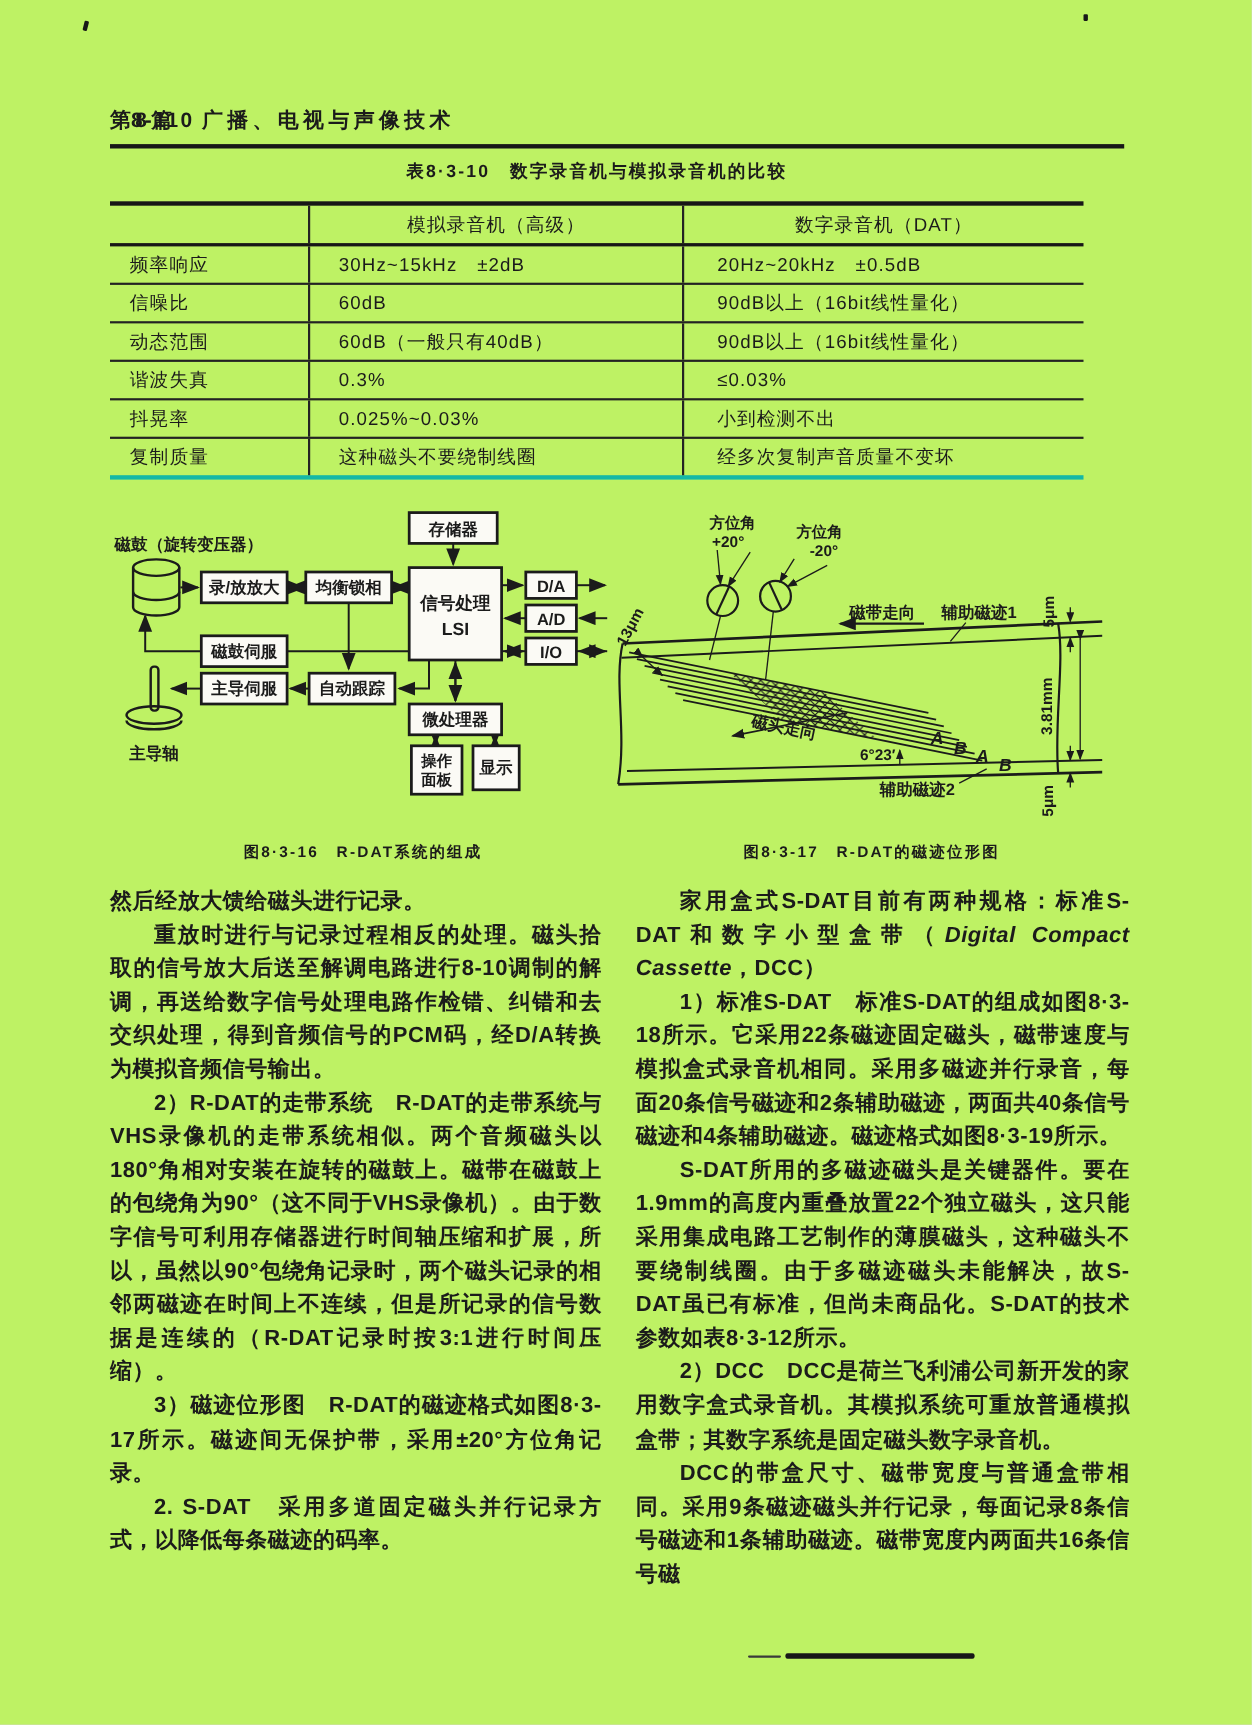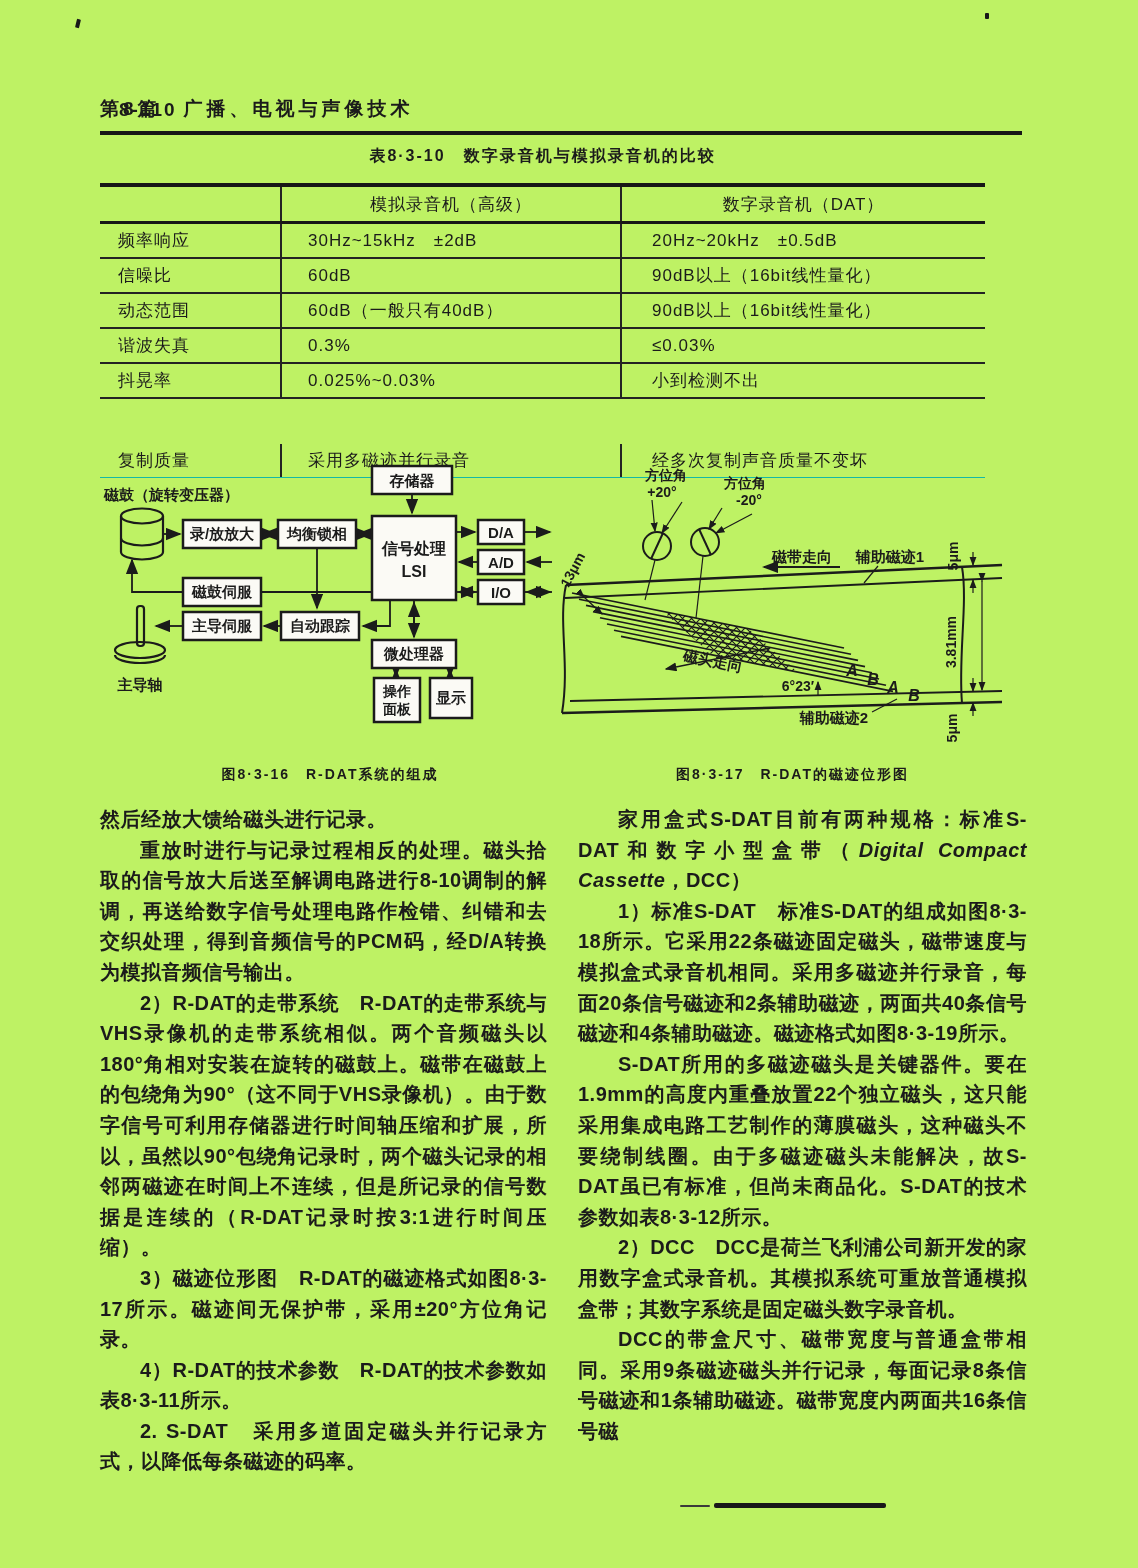--- a/index.html
+++ b/index.html
@@ -11,21 +11,21 @@
   
   .pagenum{position:absolute;top:99px;left:119px;font-size:19px;font-weight:700;letter-spacing:2px;}
   .chapter{position:absolute;top:96px;left:100px;width:925px;text-align:left;font-size:19px;font-weight:700;letter-spacing:4px;}
   .rule{position:absolute;top:131px;left:100px;width:922px;height:4px;background:#171717;}
   
   .tbl-title{position:absolute;top:146px;left:100px;width:885px;text-align:center;font-size:16px;font-weight:700;letter-spacing:2px;}
   .cmp-table{position:absolute;top:183px;left:100px;width:885px;border-top:4px solid #171717;}
   .t-row{display:grid;grid-template-columns:180px 340px 365px;border-bottom:2px solid #232323;}
   .t-row.t-head{height:34px;border-bottom:3px solid #171717;}
   .t-row.t-body{height:33px;}
-  .t-row.t-last{border-bottom:1px solid #14b8a6;margin-top:45px;}
+  .t-row.t-last{border-bottom:4px solid #14b8a6;}
   .t-cell{display:flex;align-items:center;font-size:17px;font-weight:400;letter-spacing:1px;}
   .t-c1{padding-left:18px;}
   .t-c2{border-left:2px solid #232323;padding-left:26px;}
   .t-c3{border-left:2px solid #232323;padding-left:30px;}
   .t-head .t-c2,.t-head .t-c3{justify-content:center;padding-left:0;}
   
   .fig{position:absolute;}
   svg text{fill:#1b1b1b;font-family:"Liberation Sans","DejaVu Sans",sans-serif;}
   .cap{position:absolute;top:766px;font-size:14px;font-weight:700;letter-spacing:2px;text-align:center;}
   .cap-left{left:100px;width:460px;}
@@ -87,21 +87,21 @@
       <div class="t-cell t-c2">0.3%</div>
       <div class="t-cell t-c3">≤0.03%</div>
     </div>
     <div class="t-row t-body">
       <div class="t-cell t-c1">抖晃率</div>
       <div class="t-cell t-c2">0.025%~0.03%</div>
       <div class="t-cell t-c3">小到检测不出</div>
     </div>
     <div class="t-row t-body t-last">
       <div class="t-cell t-c1">复制质量</div>
-      <div class="t-cell t-c2">采用多磁迹并行录音</div>
+      <div class="t-cell t-c2">这种磁头不要绕制线圈</div>
       <div class="t-cell t-c3">经多次复制声音质量不变坏</div>
     </div>
   </div>
 
   <svg class="fig" style="left:100px;top:458px;" width="460" height="300" viewBox="0 0 460 300">
     <defs>
       <marker id="arw1" markerWidth="9" markerHeight="8" refX="8" refY="3.5" orient="auto">
         <path d="M0,0 L9,3.5 L0,7 Z" fill="#1b1b1b"></path>
       </marker>
     </defs>
@@ -268,21 +268,20 @@
   </svg>
 
   <div class="cap cap-left">图8·3-16　R-DAT系统的组成</div>
   <div class="cap cap-right">图8·3-17　R-DAT的磁迹位形图</div>
 
   <div class="col col-left">
     <p>然后经放大馈给磁头进行记录。</p>
     <p class="ind">重放时进行与记录过程相反的处理。磁头拾取的信号放大后送至解调电路进行8-10调制的解调，再送给数字信号处理电路作检错、纠错和去交织处理，得到音频信号的PCM码，经D/A转换为模拟音频信号输出。</p>
     <p class="ind">2）R-DAT的走带系统　R-DAT的走带系统与VHS录像机的走带系统相似。两个音频磁头以180°角相对安装在旋转的磁鼓上。磁带在磁鼓上的包绕角为90°（这不同于VHS录像机）。由于数字信号可利用存储器进行时间轴压缩和扩展，所以，虽然以90°包绕角记录时，两个磁头记录的相邻两磁迹在时间上不连续，但是所记录的信号数据是连续的（R-DAT记录时按3:1进行时间压缩）。</p>
     <p class="ind">3）磁迹位形图　R-DAT的磁迹格式如图8·3-17所示。磁迹间无保护带，采用±20°方位角记录。</p>
-    <p class="ind">4）R-DAT的技术参数　R-DAT的技术参数如表8·3-11所示。</p>
     <p class="ind">2. S-DAT　采用多道固定磁头并行记录方式，以降低每条磁迹的码率。</p>
   </div>
 
   <div class="col col-right">
     <p class="ind"><span>家用盒式S-DAT目前有两种规格：标准S-DAT和数字小型盒带（</span><i>Digital Compact Cassette</i><span>，DCC）</span></p>
     <p class="ind">1）标准S-DAT　标准S-DAT的组成如图8·3-18所示。它采用22条磁迹固定磁头，磁带速度与模拟盒式录音机相同。采用多磁迹并行录音，每面20条信号磁迹和2条辅助磁迹，两面共40条信号磁迹和4条辅助磁迹。磁迹格式如图8·3-19所示。</p>
     <p class="ind">S-DAT所用的多磁迹磁头是关键器件。要在1.9mm的高度内重叠放置22个独立磁头，这只能采用集成电路工艺制作的薄膜磁头，这种磁头不要绕制线圈。由于多磁迹磁头未能解决，故S-DAT虽已有标准，但尚未商品化。S-DAT的技术参数如表8·3-12所示。</p>
     <p class="ind">2）DCC　DCC是荷兰飞利浦公司新开发的家用数字盒式录音机。其模拟系统可重放普通模拟盒带；其数字系统是固定磁头数字录音机。</p>
     <p class="ind">DCC的带盒尺寸、磁带宽度与普通盒带相同。采用9条磁迹磁头并行记录，每面记录8条信号磁迹和1条辅助磁迹。磁带宽度内两面共16条信号磁</p>
   </div>

